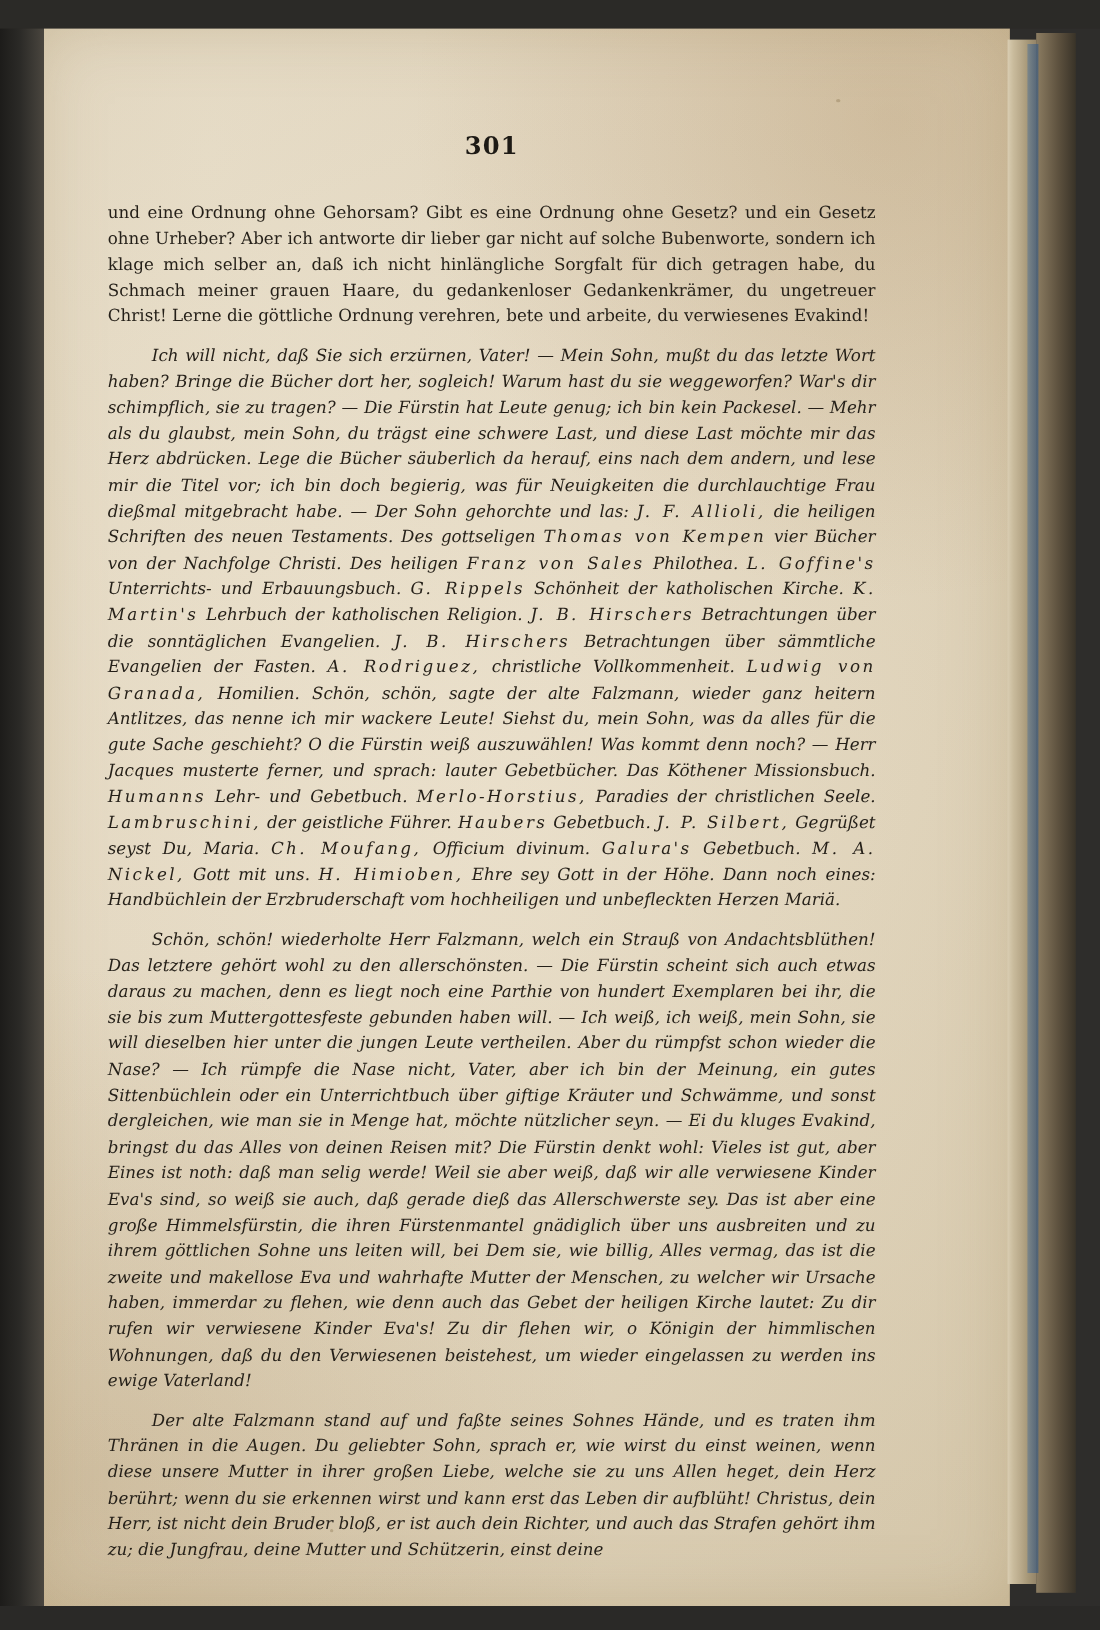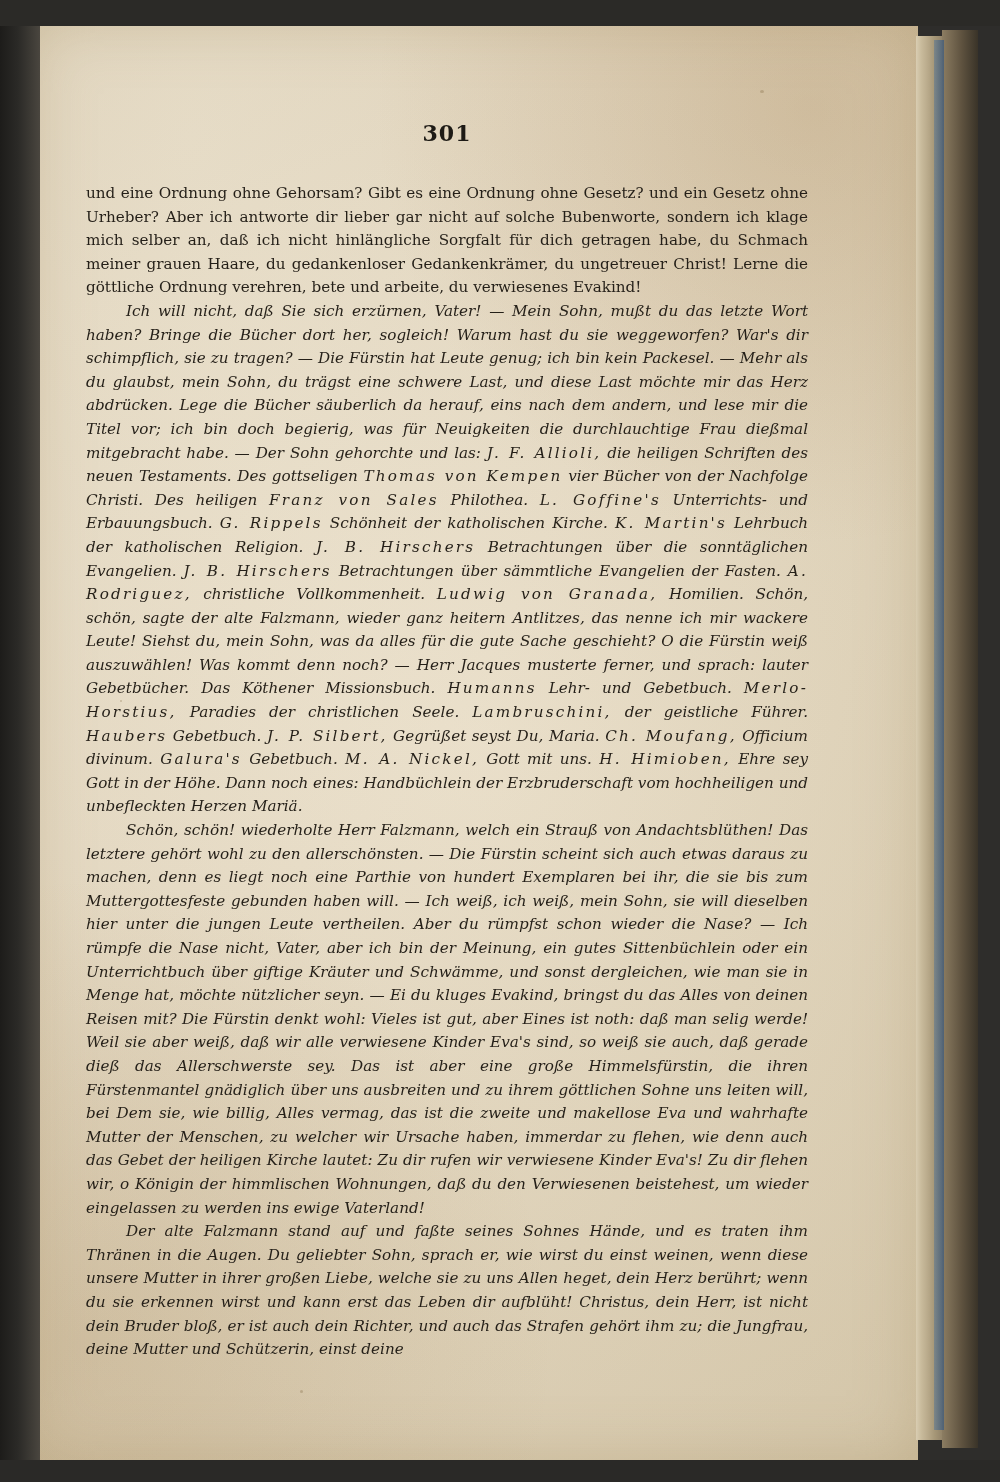--- a/index.html
+++ b/index.html
@@ -123,21 +123,21 @@
     font-family: "DejaVu Serif", serif;
     font-size: 15.2px;
     line-height: 23.6px;
     color: #241f18;
     text-align: justify;
     text-justify: inter-word;
     -webkit-font-smoothing: none;
   }
 
   .body-text p {
-    margin: 0;
+    margin: 12px;
     text-indent: 0;
   }
   .body-text p.indent {
     text-indent: 40px;
     font-style: italic;
   }
 
   
   .sp {
     letter-spacing: 2.2px;

